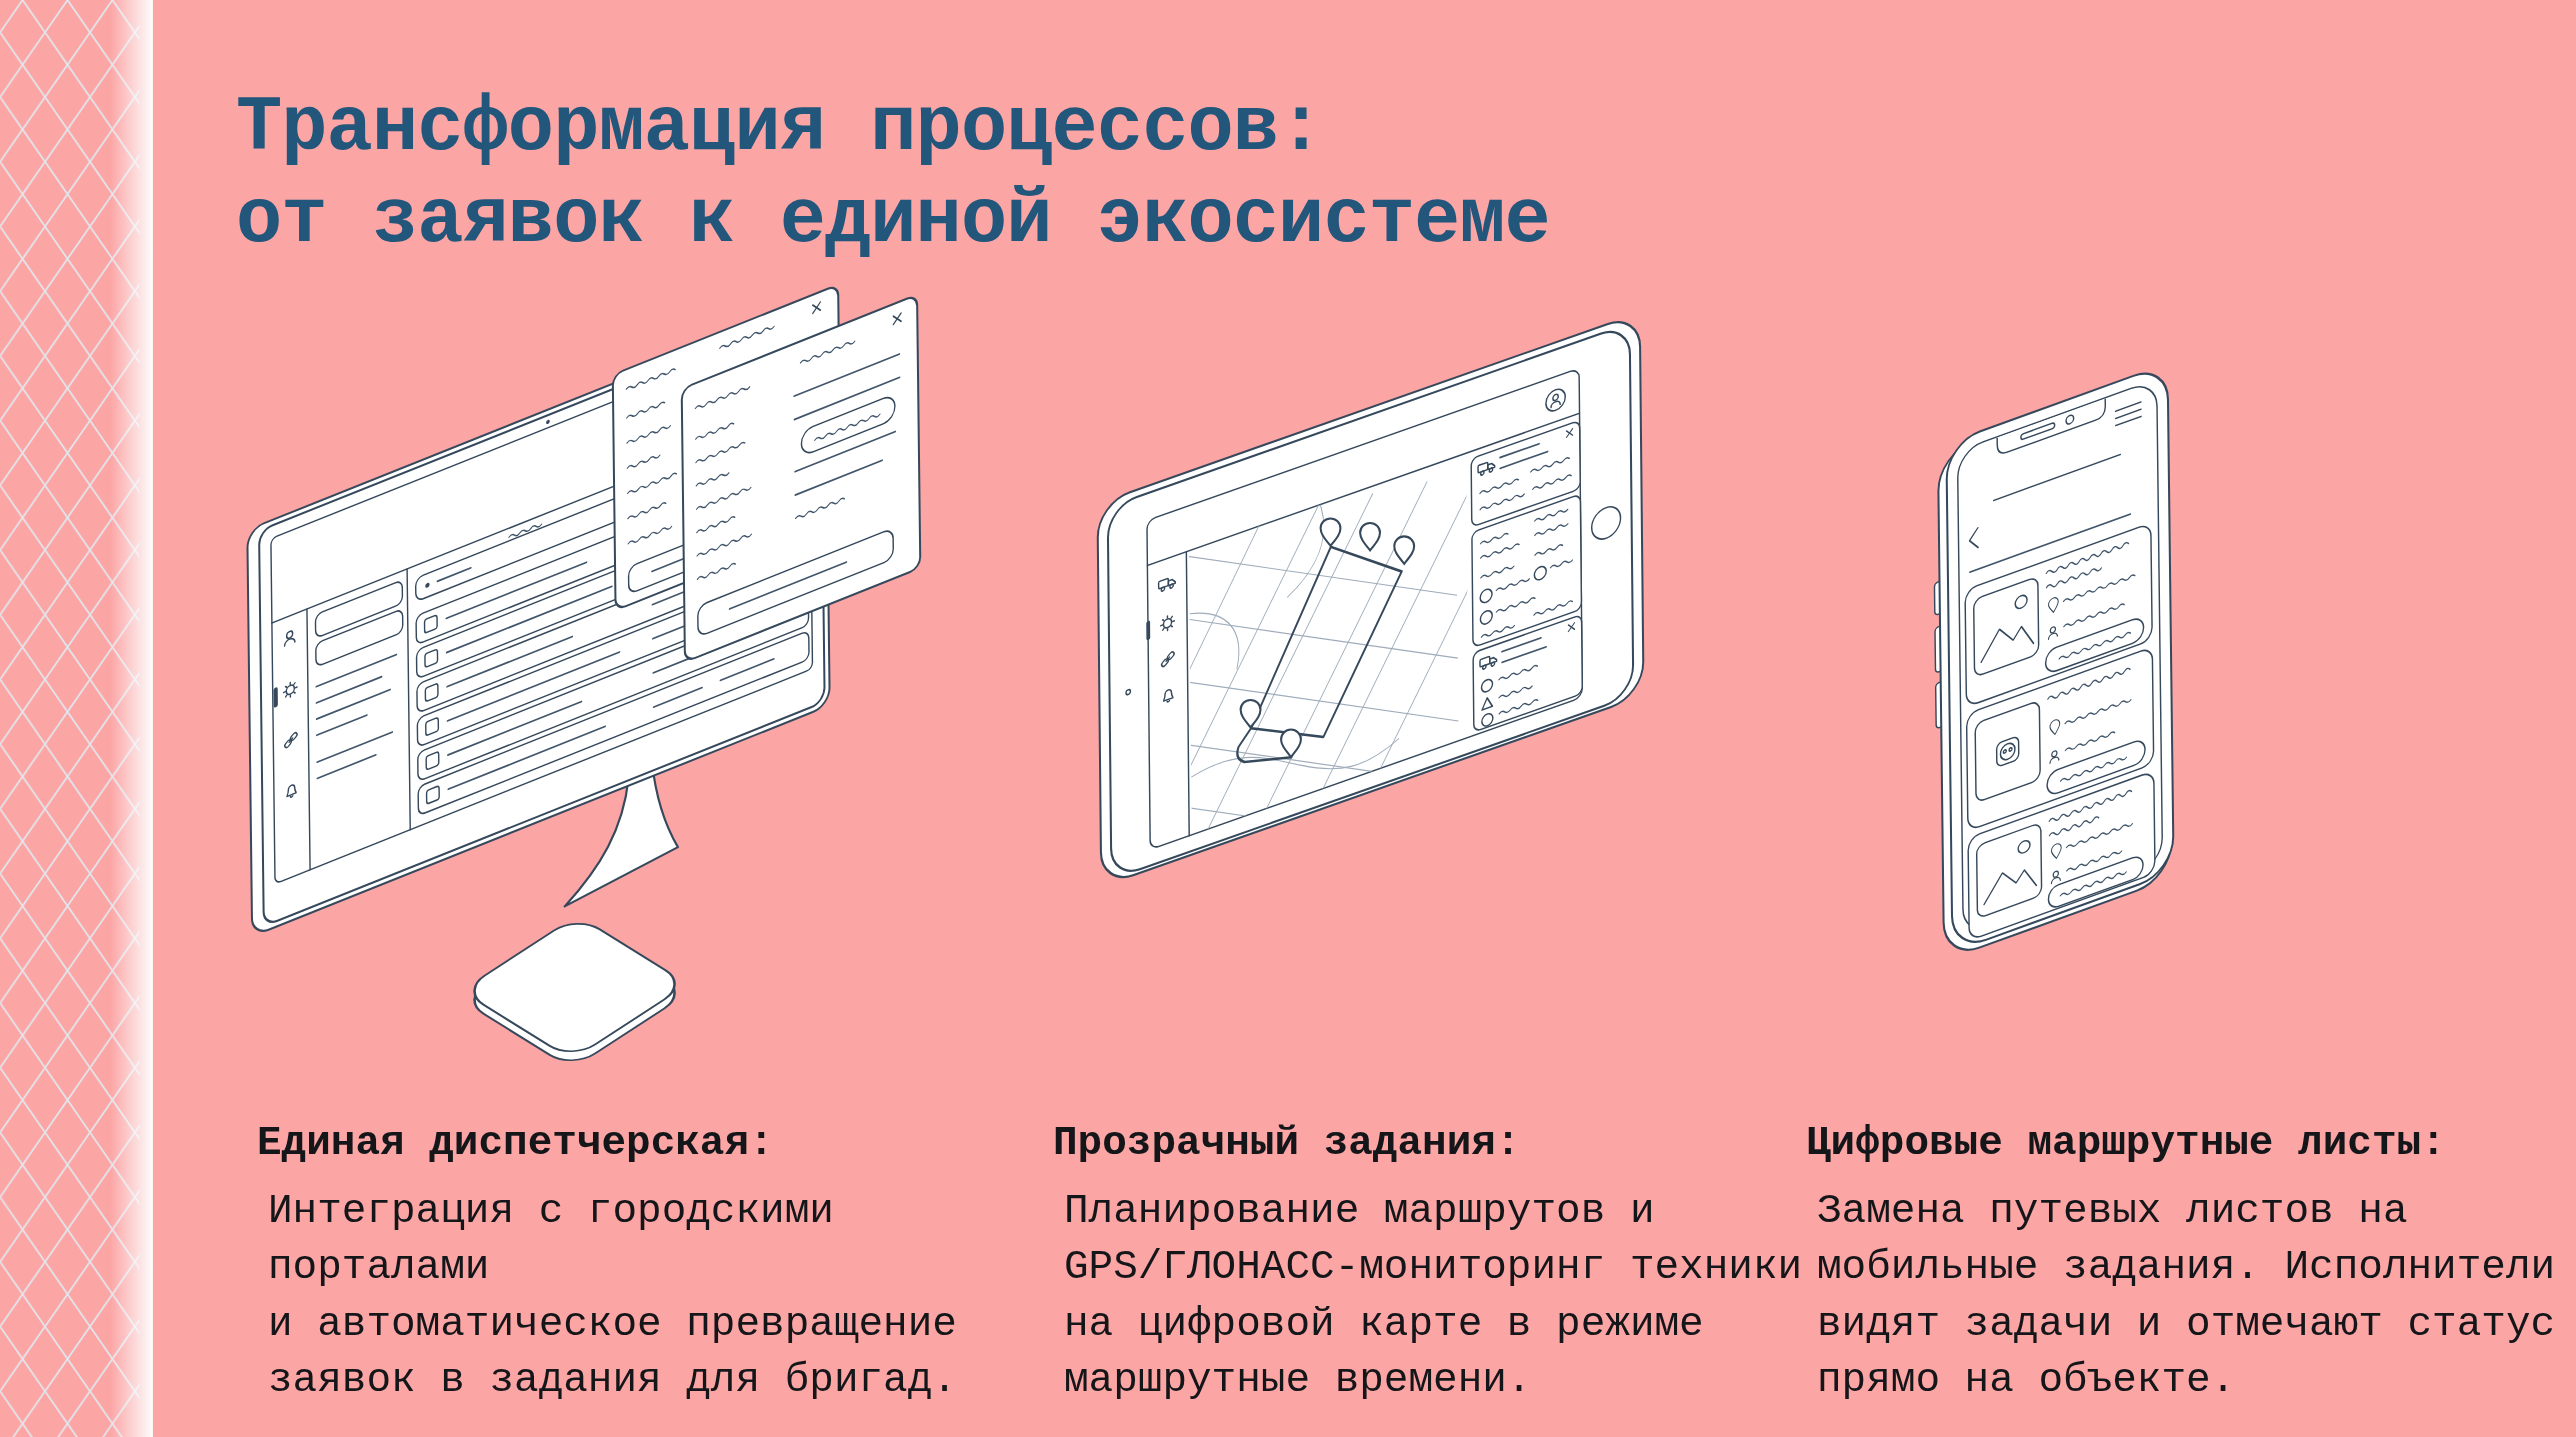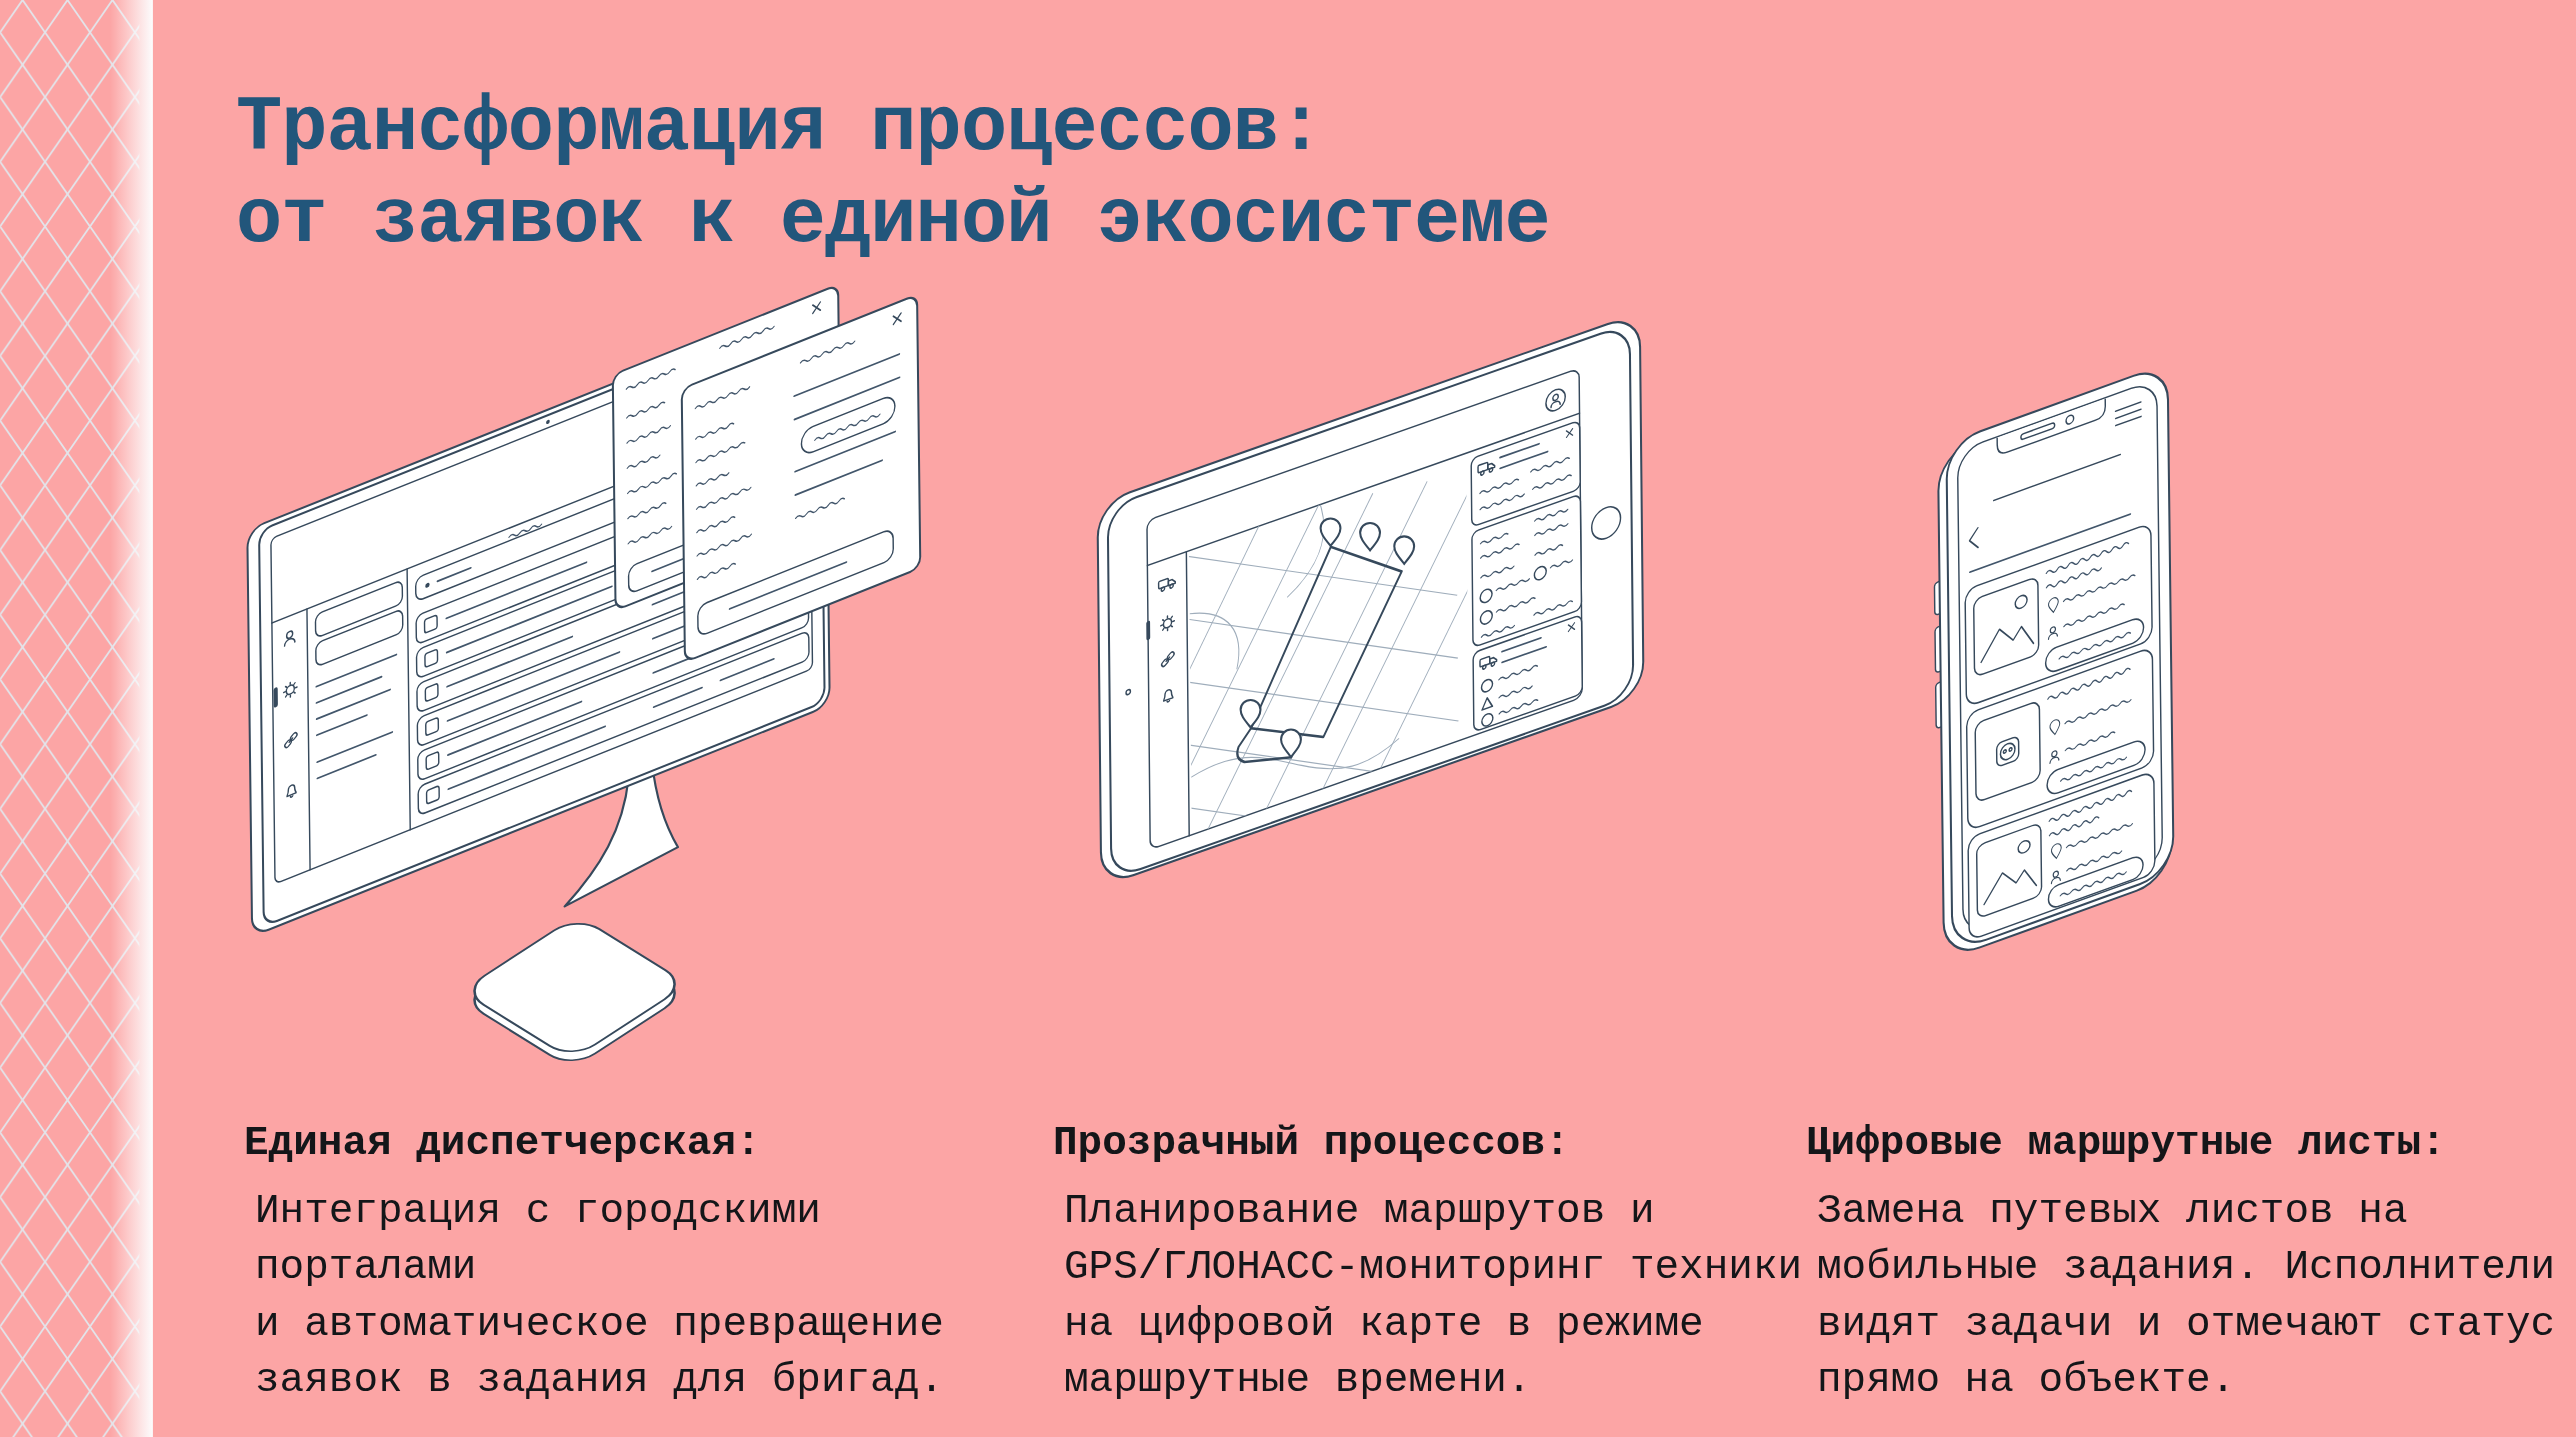--- a/index.html
+++ b/index.html
@@ -4,21 +4,21 @@
 <style>
   html,body{margin:0;padding:0;background:#fcfcfd;}
   .page{position:relative;width:2576px;height:1438px;background:#fca5a5;overflow:hidden;
         font-family:Liberation Mono, monospace;}
   .lattice{position:absolute;left:0;top:0;}
   .title{position:absolute;left:236px;top:83px;margin:0;font-size:77px;line-height:1.2;
          font-weight:700;color:#22567b;letter-spacing:-0.9px;}
   .feature{position:absolute;top:1115px;width:773px;color:#141619;font-size:41px;line-height:1.38;}
   .feature h3{margin:0;font-size:41px;font-weight:700;line-height:1.38;}
   .feature p{margin:11px;white-space:pre-line;}
-  .f1{left:244px;} .f2{left:1053px;} .f3{left:1806px;}
+  .f1{left:257px;} .f2{left:1053px;} .f3{left:1806px;}
   .dev{position:absolute;overflow:visible;}
   
   .o  {fill:#fff;stroke:#36495c;stroke-width:2.4;stroke-linejoin:round;}
   .o2 {fill:#fff;stroke:#36495c;stroke-width:1.7;stroke-linejoin:round;}
   .l  {fill:none;stroke:#36495c;stroke-width:1.7;stroke-linecap:round;stroke-linejoin:round;}
   .t  {fill:none;stroke:#42566b;stroke-width:2;stroke-linecap:round;}
   .s  {fill:none;stroke:#42566b;stroke-width:1.5;stroke-linecap:round;}
   .m  {fill:none;stroke:#9fadbb;stroke-width:1.2;}
   .r  {fill:none;stroke:#36495c;stroke-width:2.6;stroke-linecap:round;stroke-linejoin:round;}
   .d  {fill:#36495c;stroke:none;}
@@ -408,21 +408,21 @@
     </g>
   </svg>
 
   <div class="feature f1">
     <h3>Единая диспетчерская:</h3>
     <p>Интеграция с городскими порталами
 и автоматическое превращение
 заявок в задания для бригад.</p>
   </div>
   <div class="feature f2">
-    <h3>Прозрачный процессов:</h3>
+    <h3>Прозрачный задания:</h3>
     <p>Планирование маршрутов и
 GPS/ГЛОНАСС-мониторинг техники
 на цифровой карте в режиме
 маршрутные времени.</p>
   </div>
   <div class="feature f3">
     <h3>Цифровые маршрутные листы:</h3>
     <p>Замена путевых листов на
 мобильные задания. Исполнители
 видят задачи и отмечают статус

